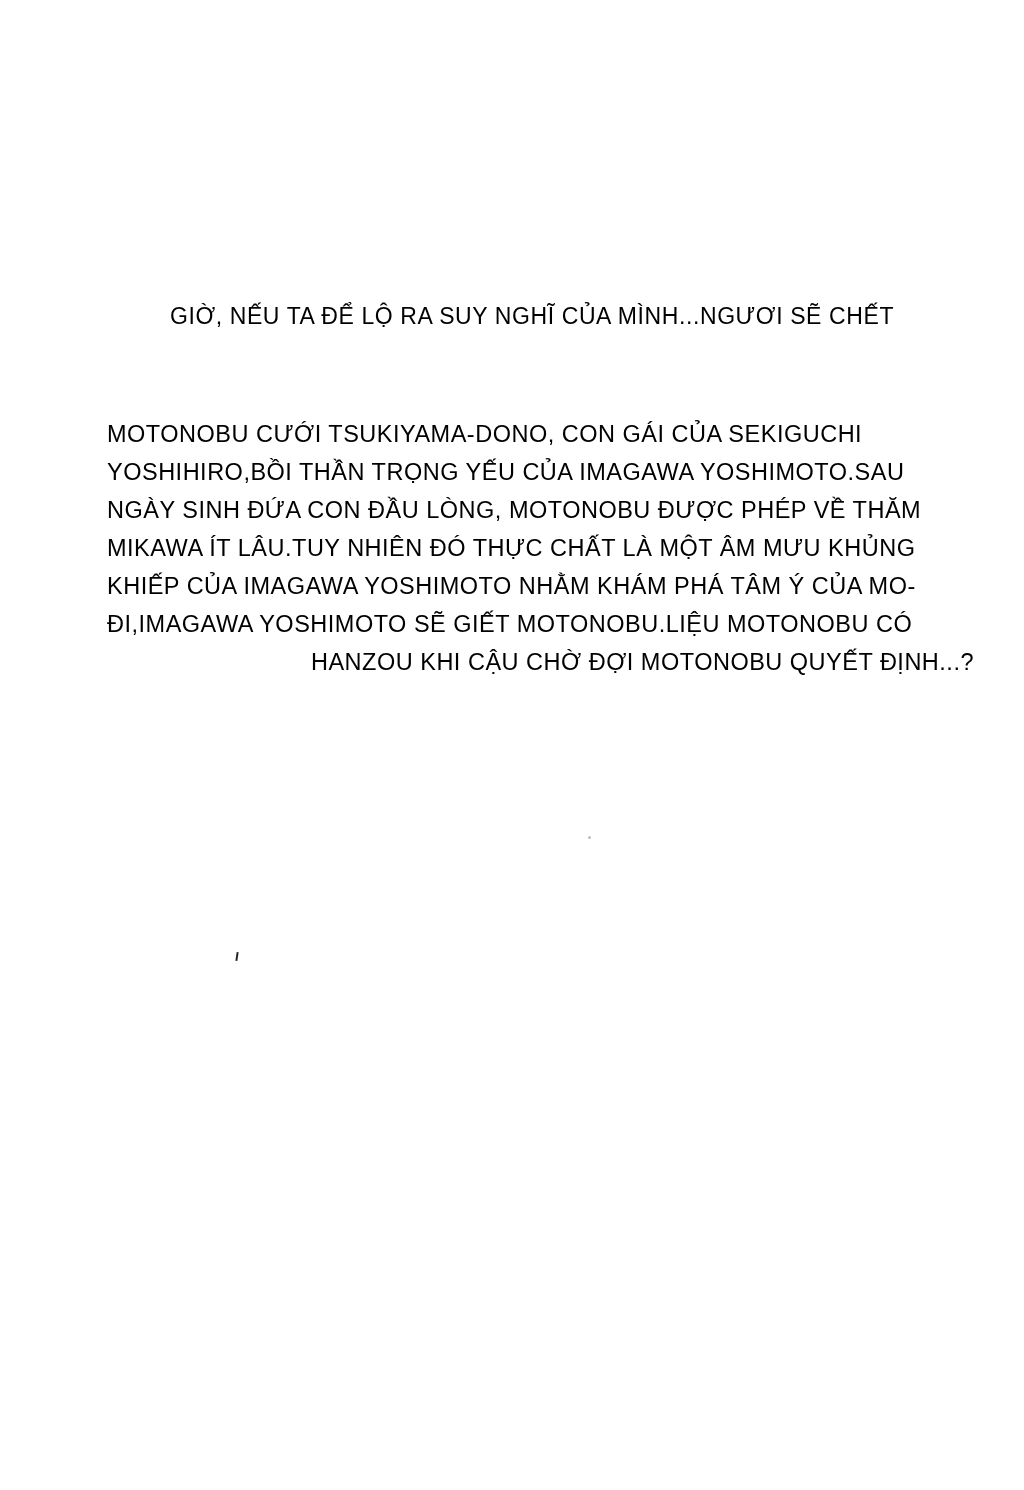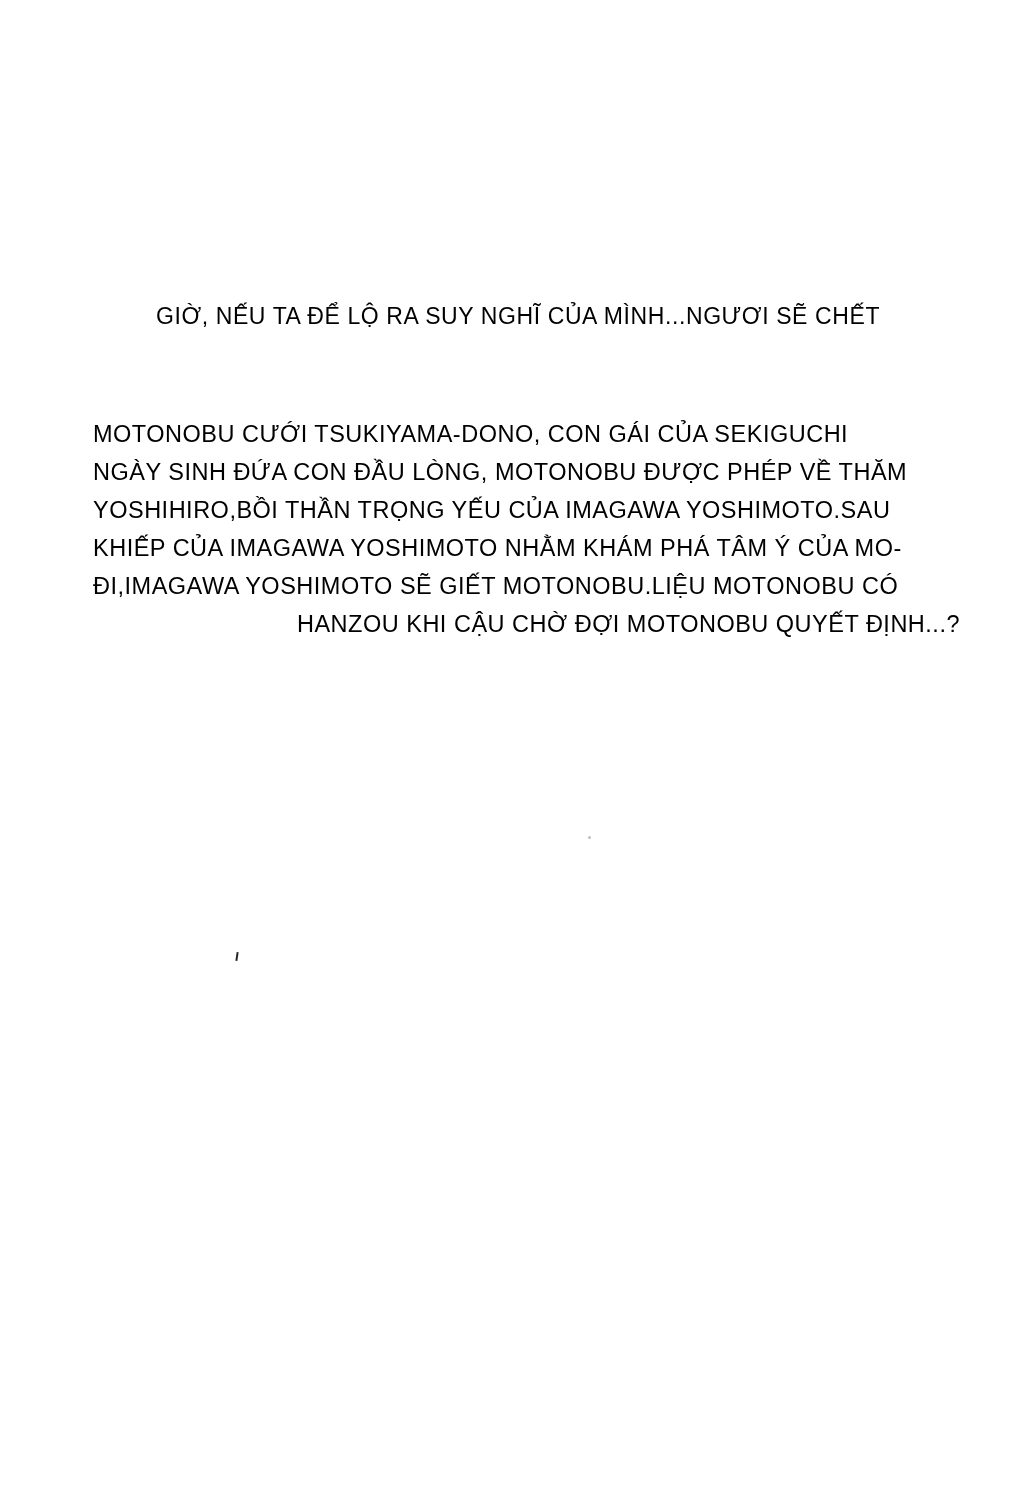--- a/index.html
+++ b/index.html
@@ -11,21 +11,21 @@
     position: relative;
     width: 1024px;
     height: 1490px;
     background: #ffffff;
     overflow: hidden;
     font-family: "Liberation Sans", sans-serif;
     color: #000000;
   }
   .text-block {
     position: absolute;
-    left: 70px;
+    left: 84px;
     width: 890px;
   }
   .headline {
     top: 300px;
     text-align: center;
     font-size: 23px;
     line-height: 1.45;
     letter-spacing: 0.6px;
     font-weight: 400;
     text-transform: uppercase;
@@ -77,22 +77,23 @@
 <body>
 
 <div class="page">
 
   <div class="text-block headline">
     <span class="line line-1">GIỜ,  NẾU TA ĐỂ LỘ RA SUY NGHĨ CỦA MÌNH...NGƯƠI SẼ CHẾT</span>
   </div>
 
   <div class="text-block body-copy">
     <span class="line">MOTONOBU CƯỚI TSUKIYAMA-DONO, CON GÁI CỦA SEKIGUCHI</span>
+    <span class="line">YOSHIHIRO,BỒI THẦN TRỌNG YẾU CỦA IMAGAWA YOSHIMOTO.SAU</span>
     <span class="line">NGÀY SINH ĐỨA CON ĐẦU LÒNG, MOTONOBU ĐƯỢC PHÉP VỀ THĂM</span>
-    <span class="line">YOSHIHIRO,BỒI THẦN TRỌNG YẾU CỦA IMAGAWA YOSHIMOTO.SAU</span>
+    <span class="line">MIKAWA ÍT LÂU.TUY NHIÊN ĐÓ THỰC CHẤT LÀ MỘT ÂM MƯU KHỦNG</span>
     <span class="line">KHIẾP CỦA IMAGAWA YOSHIMOTO NHẰM KHÁM PHÁ TÂM Ý CỦA MO-</span>
     <span class="line">ĐI,IMAGAWA YOSHIMOTO SẼ GIẾT MOTONOBU.LIỆU MOTONOBU CÓ</span>
     <span class="line centered">HANZOU KHI CẬU CHỜ ĐỢI MOTONOBU QUYẾT ĐỊNH...?</span>
   </div>
 
   <div class="stray-mark"></div>
   <div class="faint-mark"></div>
 
 </div>
 

